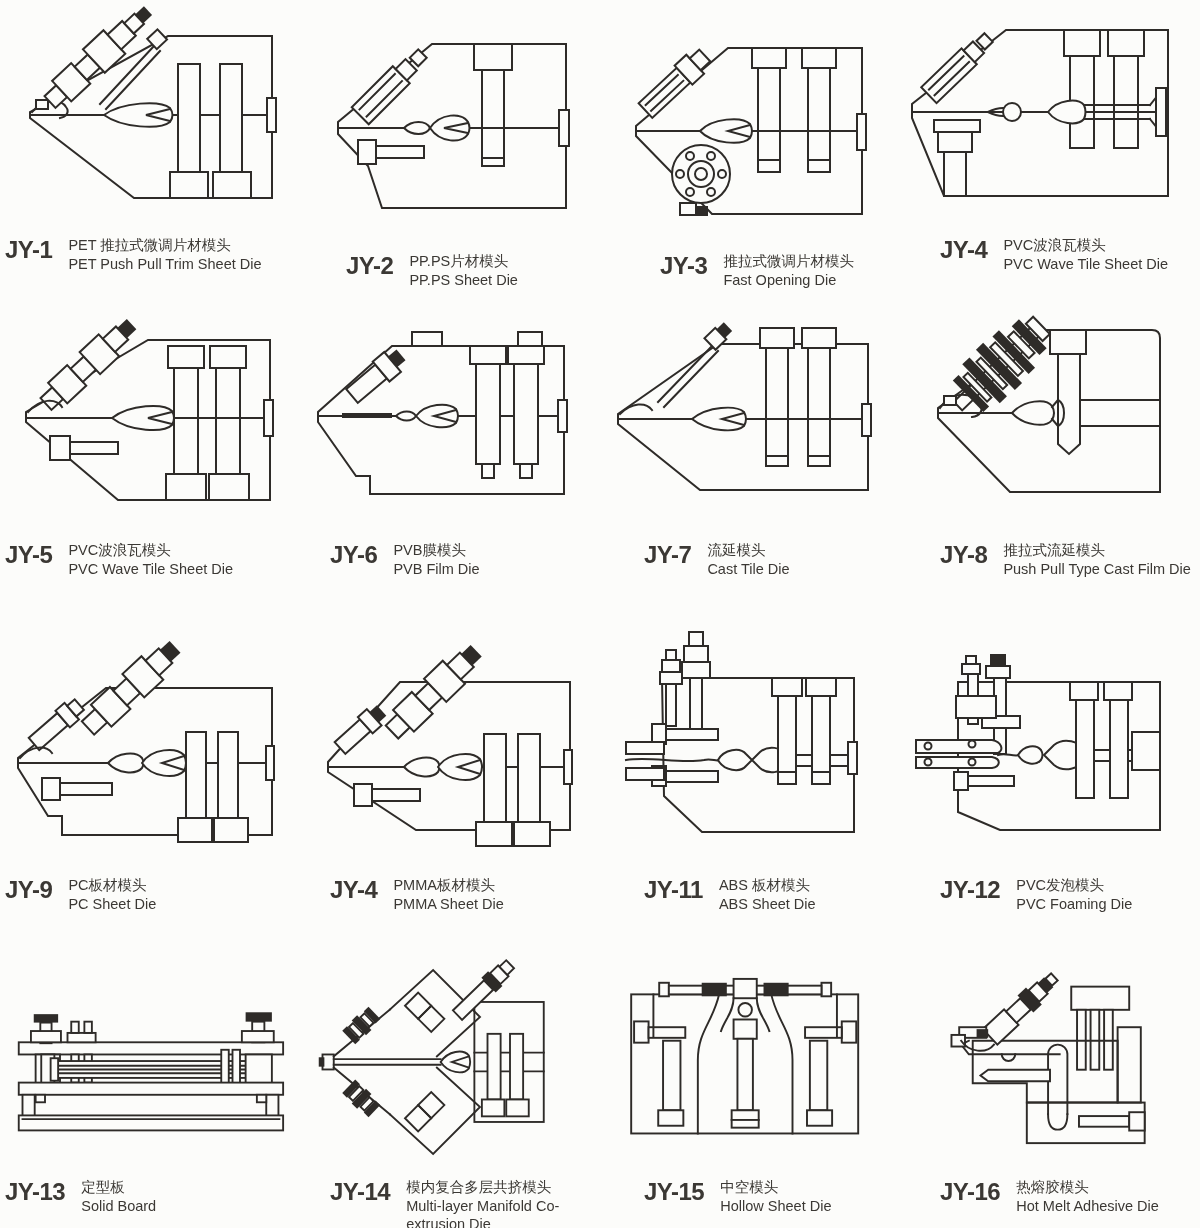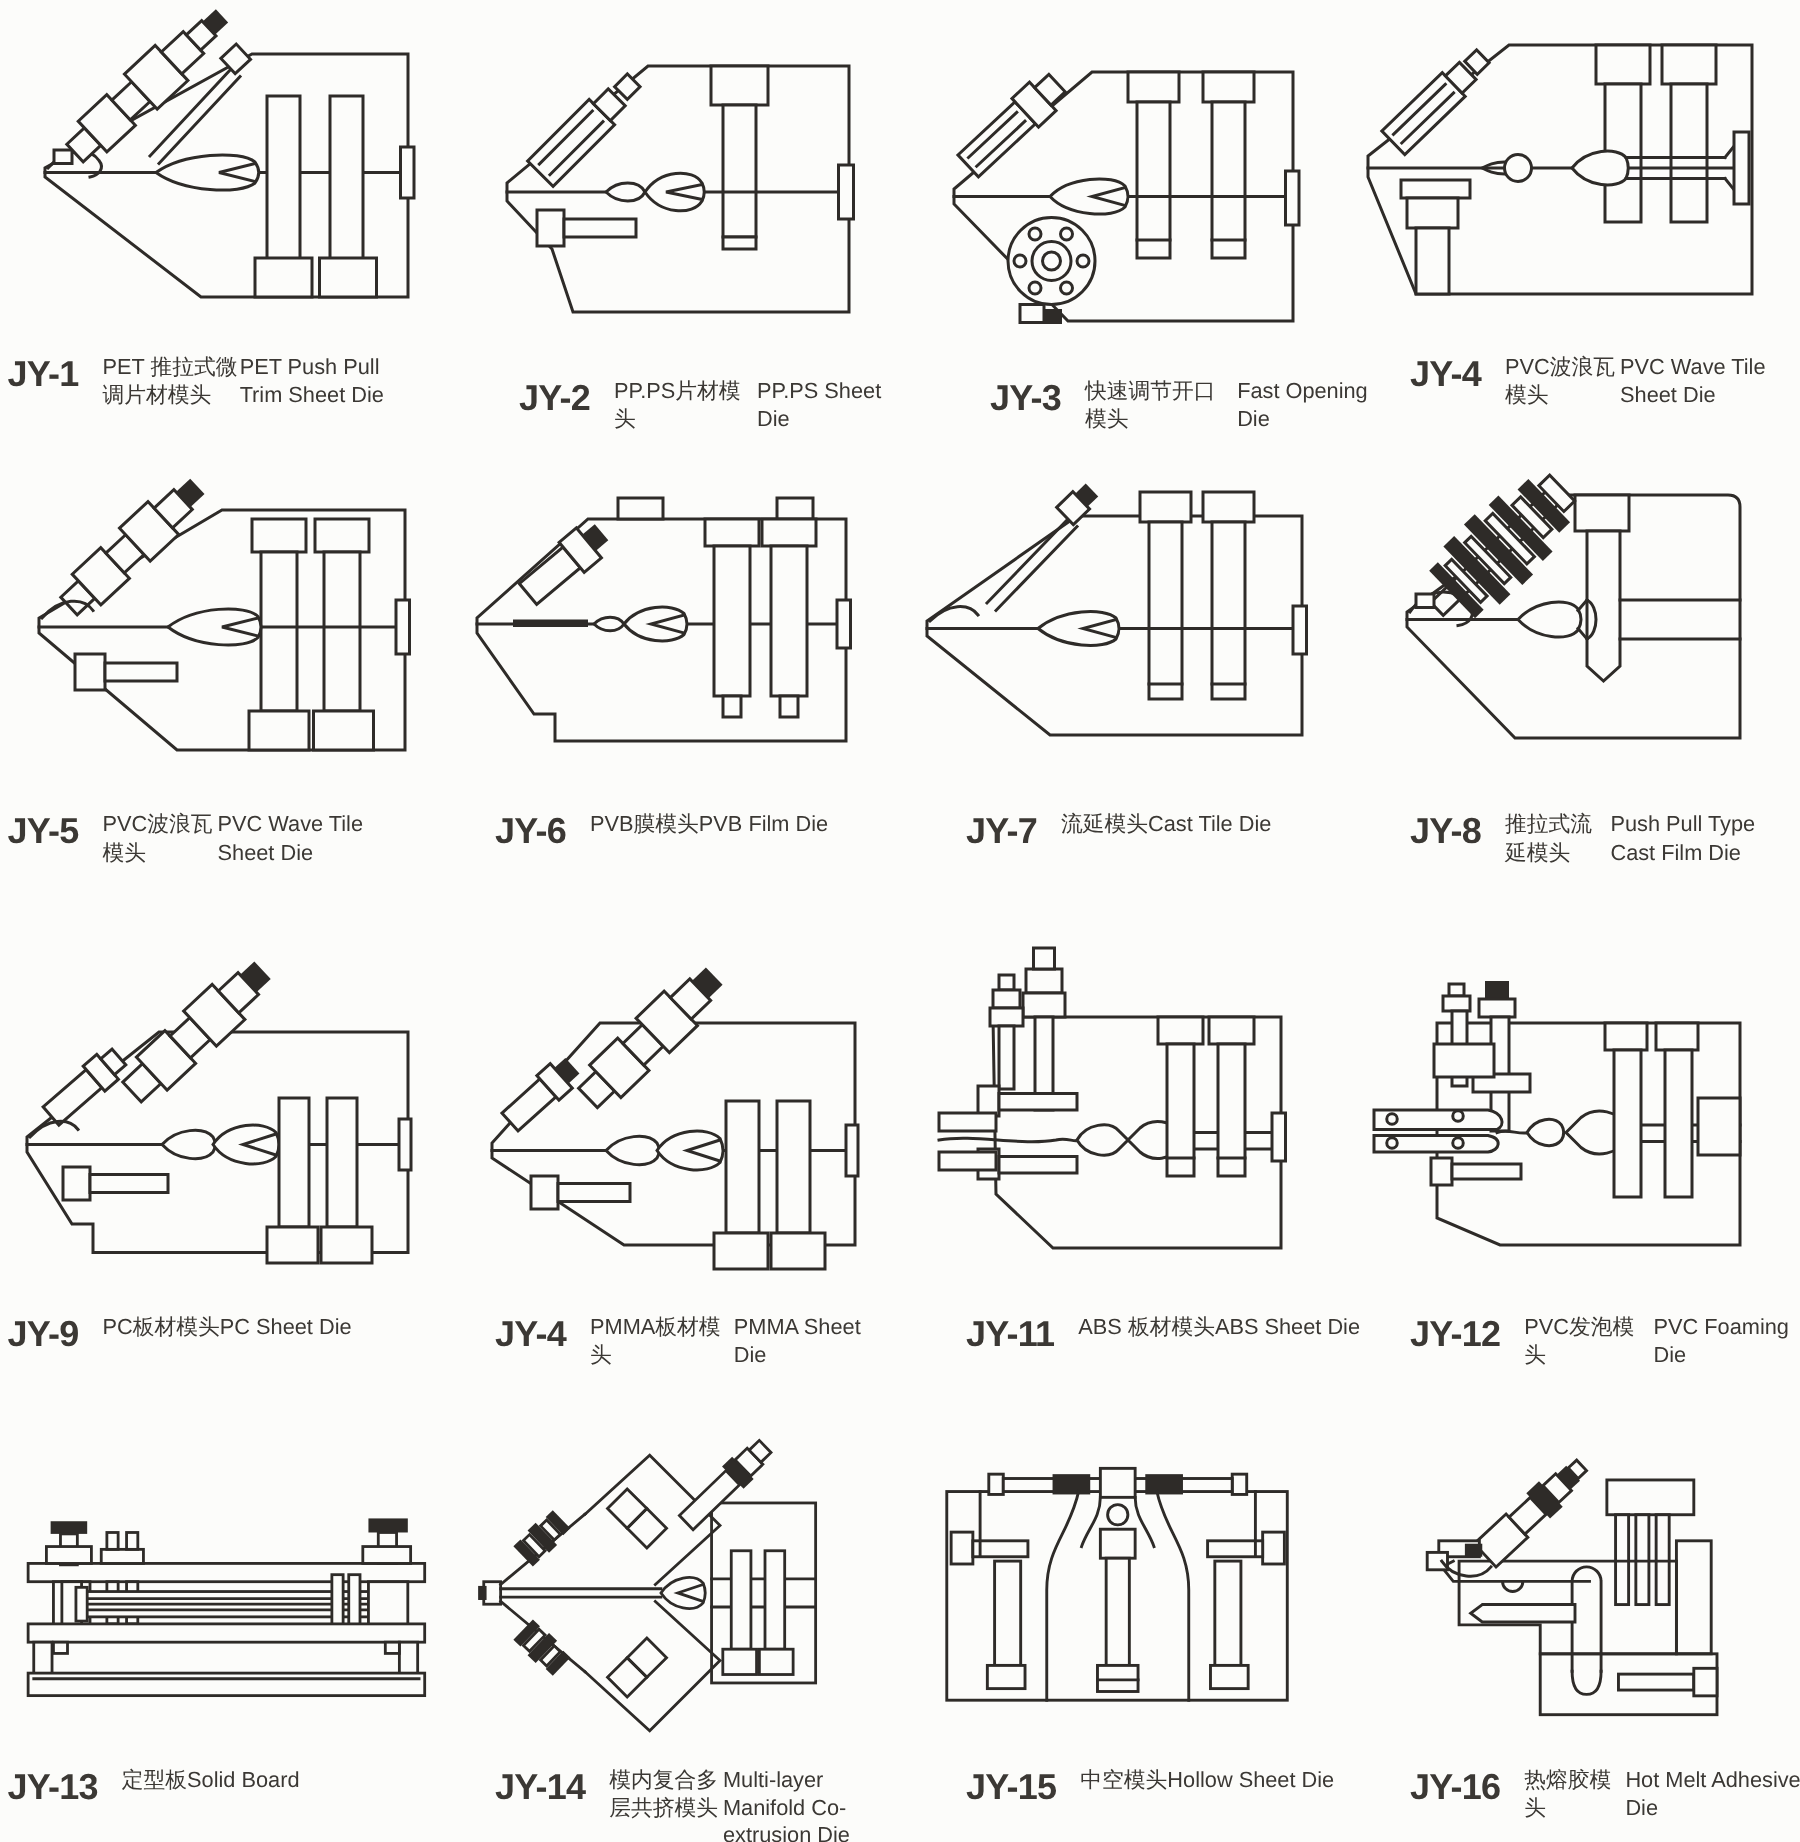--- a/index.html
+++ b/index.html
@@ -40,21 +40,21 @@
   .row3 .cap{top:266px;}
   .row4 .cap{top:248px;}
   .c1 .cap{padding-left:5px;}
   .c2 .cap{padding-left:30px;}
   .c3 .cap{padding-left:44px;}
   .c4 .cap{padding-left:40px;}
   .model{
     font-size:24px;font-weight:bold;letter-spacing:-0.5px;
     color:#3b3834;white-space:nowrap;
   }
-  .names{display:flex;flex-direction:row;max-width:200px;}
+  .names{display:flex;flex-direction:column;max-width:200px;}
   .zh{font-size:14.5px;line-height:1.28;}
   .en{font-size:14.5px;line-height:1.28;}
 </style>
 </head>
 <body>
 
 <div class="page">
 
   <div class="row row1">
 
@@ -155,21 +155,21 @@
             <path class="ln" d="M6,-4 H50 M6,4 H50"></path>
             <rect class="wh" x="54" y="-13" width="16" height="26"></rect>
             <rect class="wh" x="70" y="-8" width="13" height="16"></rect>
           </g>
           <rect class="wh" x="241" y="98" width="9" height="36"></rect>
         </svg>
       </div>
       <figcaption class="cap">
         <span class="model">JY-3</span>
         <span class="names">
-          <span class="zh">快速调节开口模头</span>
+          <span class="zh">推拉式微调片材模头</span>
           <span class="en">Fast Opening Die</span>
         </span>
       </figcaption>
     </figure>
 
     <figure class="cell c4" style="margin:0">
       <div class="art">
         <svg viewBox="0 0 300 232" preserveAspectRatio="xMidYMid meet">
           <path class="ln" d="M106,30 H268 V196 H44 L12,118 V104 Z"></path>
           <rect class="wh" x="164" y="30" width="36" height="26"></rect>

